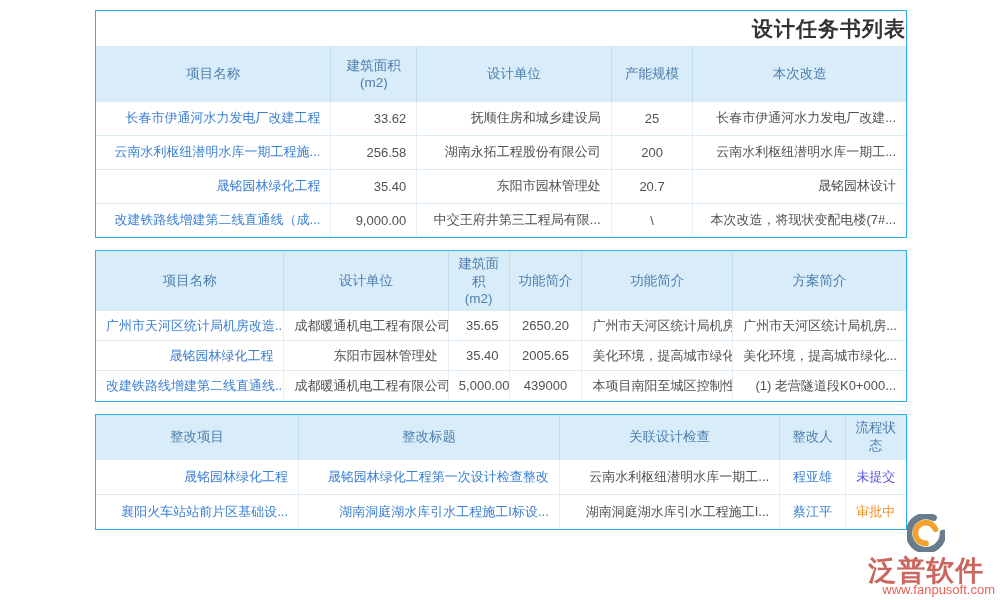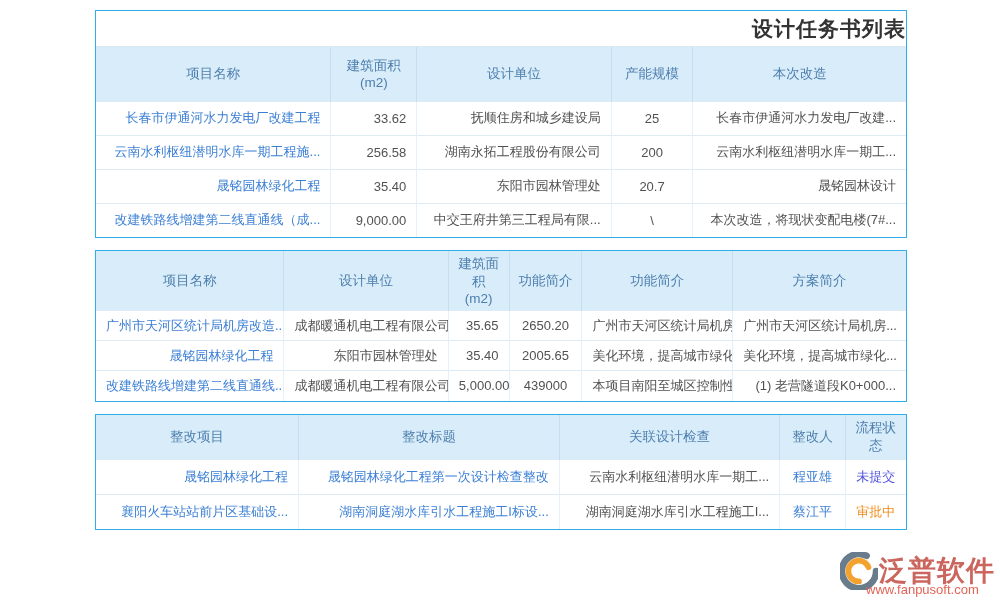--- a/index.html
+++ b/index.html
@@ -33,21 +33,21 @@
     overflow:hidden;white-space:nowrap;
   }
   td:first-child{border-left:none;}
   .t0 th{height:54px}.t0 td{height:34px}
   .t1 th{height:47px}.t1 td{height:30px}
   .t2 th{height:40px}.t2 td{height:35px}
   .al{text-align:right}.ar{text-align:right}.ac{text-align:center}
   td.link{color:#3b7fd4;cursor:pointer;}
   
   .watermark{position:absolute;right:5px;bottom:3px;z-index:10;opacity:.92;}
-  .wm-row{display:flex;align-items:center;}
+  .wm-row{display:flex;align-items:center;flex-direction:column;}
   .wm-brand{font-size:28px;font-weight:bold;color:#c65a50;letter-spacing:1px;margin-left:1px;}
   .wm-url{font-size:13px;font-weight:normal;color:#e05648;margin-top:-8px;margin-left:26px;}
 </style>
 </head>
 <body>
 
 <div class="tables-wrap">
 
   <div class="block t0">
     <div class="title">设计任务书列表</div>

